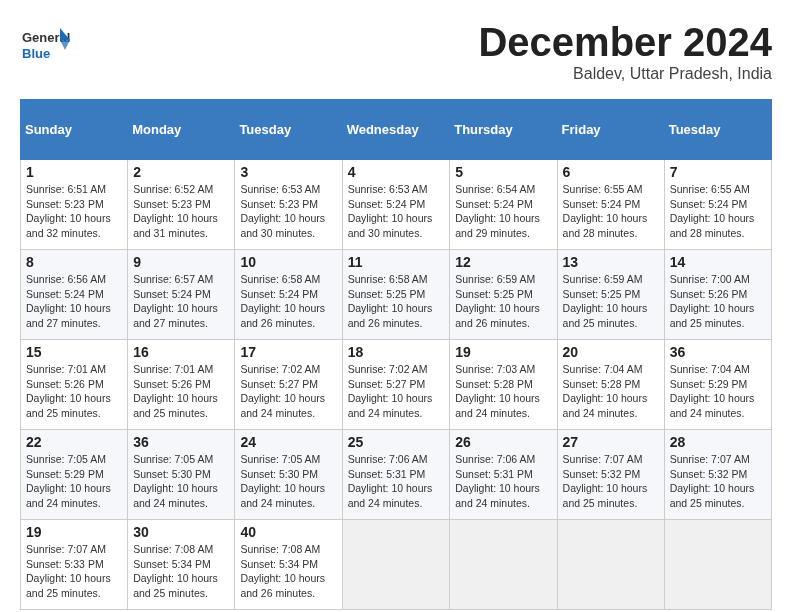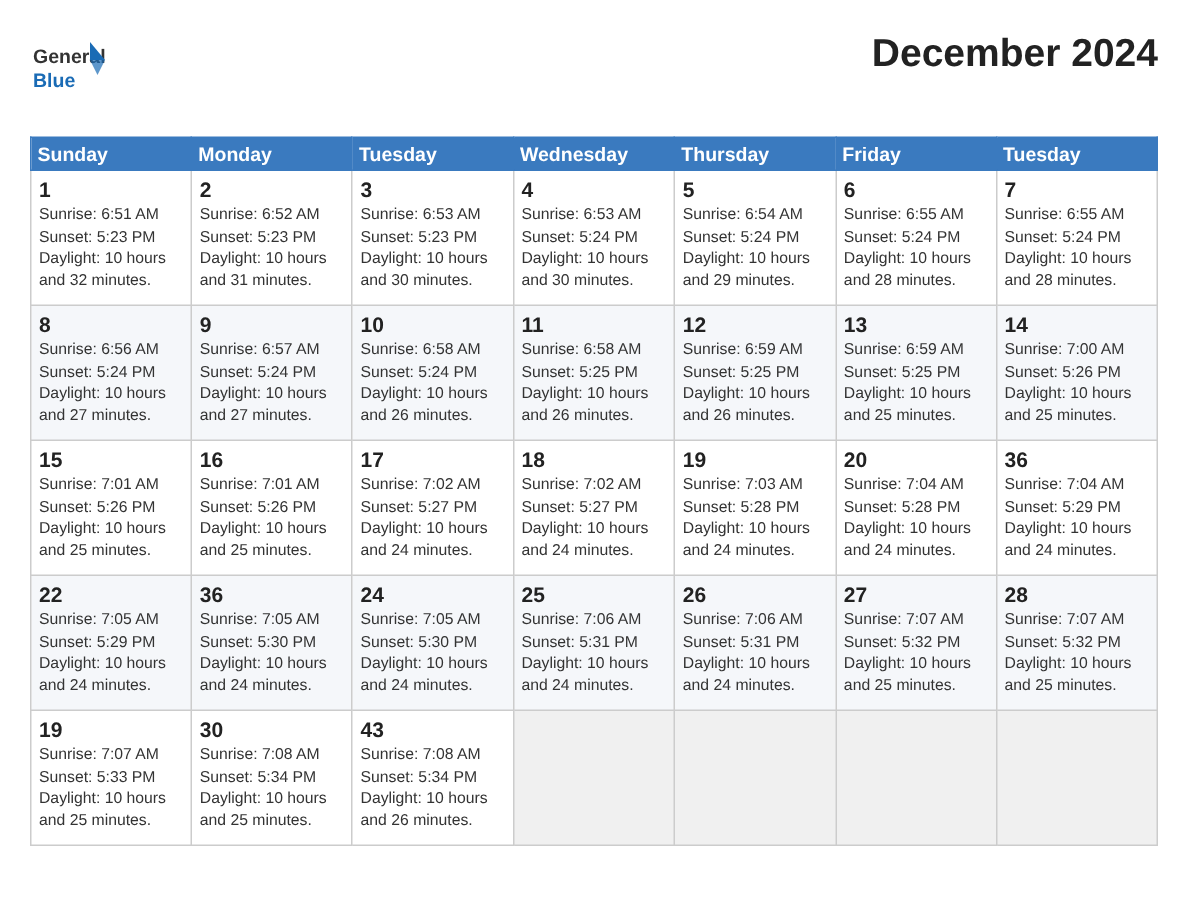--- a/index.html
+++ b/index.html
@@ -17,37 +17,37 @@
       margin-bottom: 16px;
     }
     .logo {
       display: flex;
       align-items: center;
     }
     .title-area {
       text-align: right;
     }
     .month-title {
-      font-size: 26px;
+      font-size: 40px;
       font-weight: bold;
       color: #222;
     }
     .location-title {
       font-size: 16px;
       color: #444;
     }
     .calendar {
       width: 100%;
       border-collapse: collapse;
       font-size: 11px;
     }
     .calendar thead tr th {
       background-color: #3a7abf;
       color: #fff;
-      padding: 3px 4px;
+      padding: 22px 4px;
       text-align: left;
       font-size: 13px;
       font-weight: bold;
       border: 1px solid #3a7abf;
     }
     .calendar tbody tr td {
       border: 1px solid #ccc;
       vertical-align: top;
       padding: 4px 5px;
       height: 90px;
@@ -84,20 +84,21 @@
       <svg width="50" height="50" viewBox="0 0 50 50">
         <text x="2" y="22" font-size="13" font-weight="bold" fill="#333" font-family="Arial">General</text>
         <text x="2" y="38" font-size="13" font-weight="bold" fill="#1a6bb5" font-family="Arial">Blue</text>
         <polygon points="40,8 50,20 40,20" fill="#1a6bb5"></polygon>
         <polygon points="40,20 50,20 45,30" fill="#1a6bb5" opacity="0.7"></polygon>
       </svg>
     </div>
   </div>
   <div class="title-area">
     <div class="month-title">December 2024</div>
+    <div class="location-title">Baldev, Uttar Pradesh, India</div>
   </div>
 </div>
 
 <table class="calendar">
   <thead>
     <tr id="weekday-header">
     <th>Sunday</th>
         <th>Monday</th>
         <th>Tuesday</th>
         <th>Wednesday</th>
@@ -350,21 +351,21 @@
         </td>
         <td>
           <span class="day-number">30</span>
           <div class="day-info">
             Sunrise: 7:08 AM<br>
             Sunset: 5:34 PM<br>
             Daylight: 10 hours and 25 minutes.
           </div>
         </td>
         <td>
-          <span class="day-number">43</span>
+          <span class="day-number">40</span>
           <div class="day-info">
             Sunrise: 7:08 AM<br>
             Sunset: 5:34 PM<br>
             Daylight: 10 hours and 26 minutes.
           </div>
         </td>
         <td class="empty-cell"></td>
         <td class="empty-cell"></td>
         <td class="empty-cell"></td>
         <td class="empty-cell"></td>

